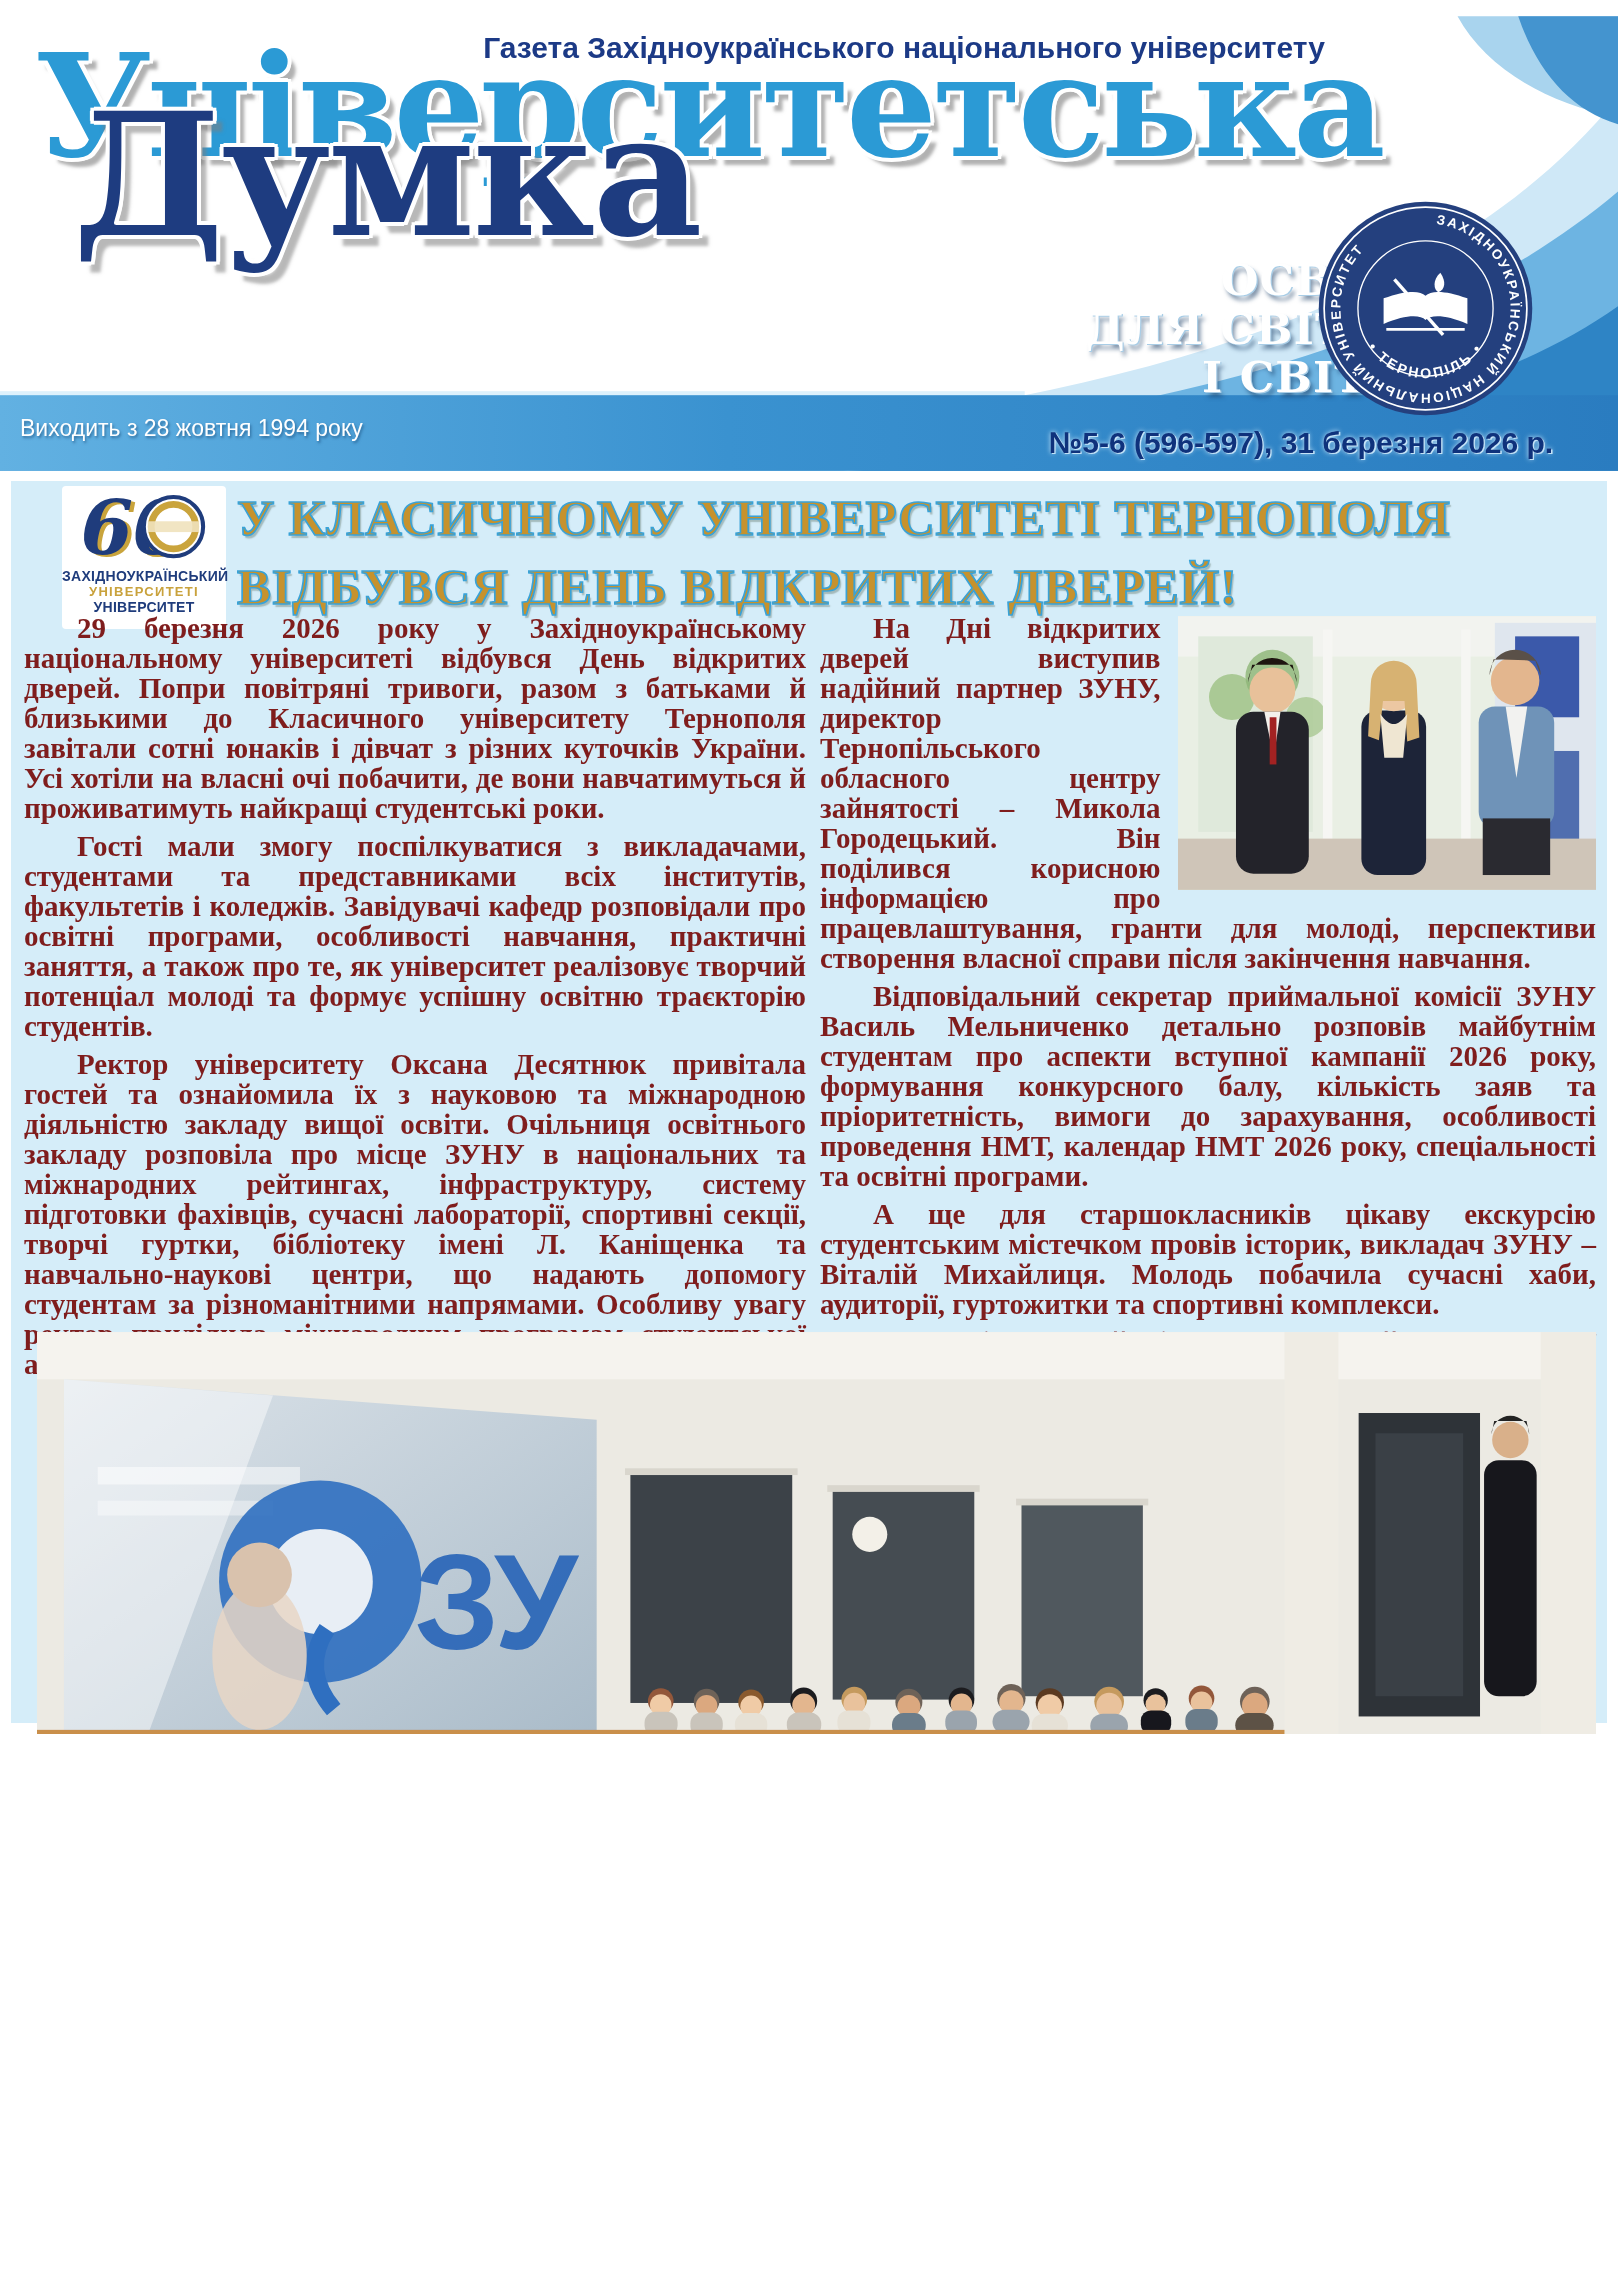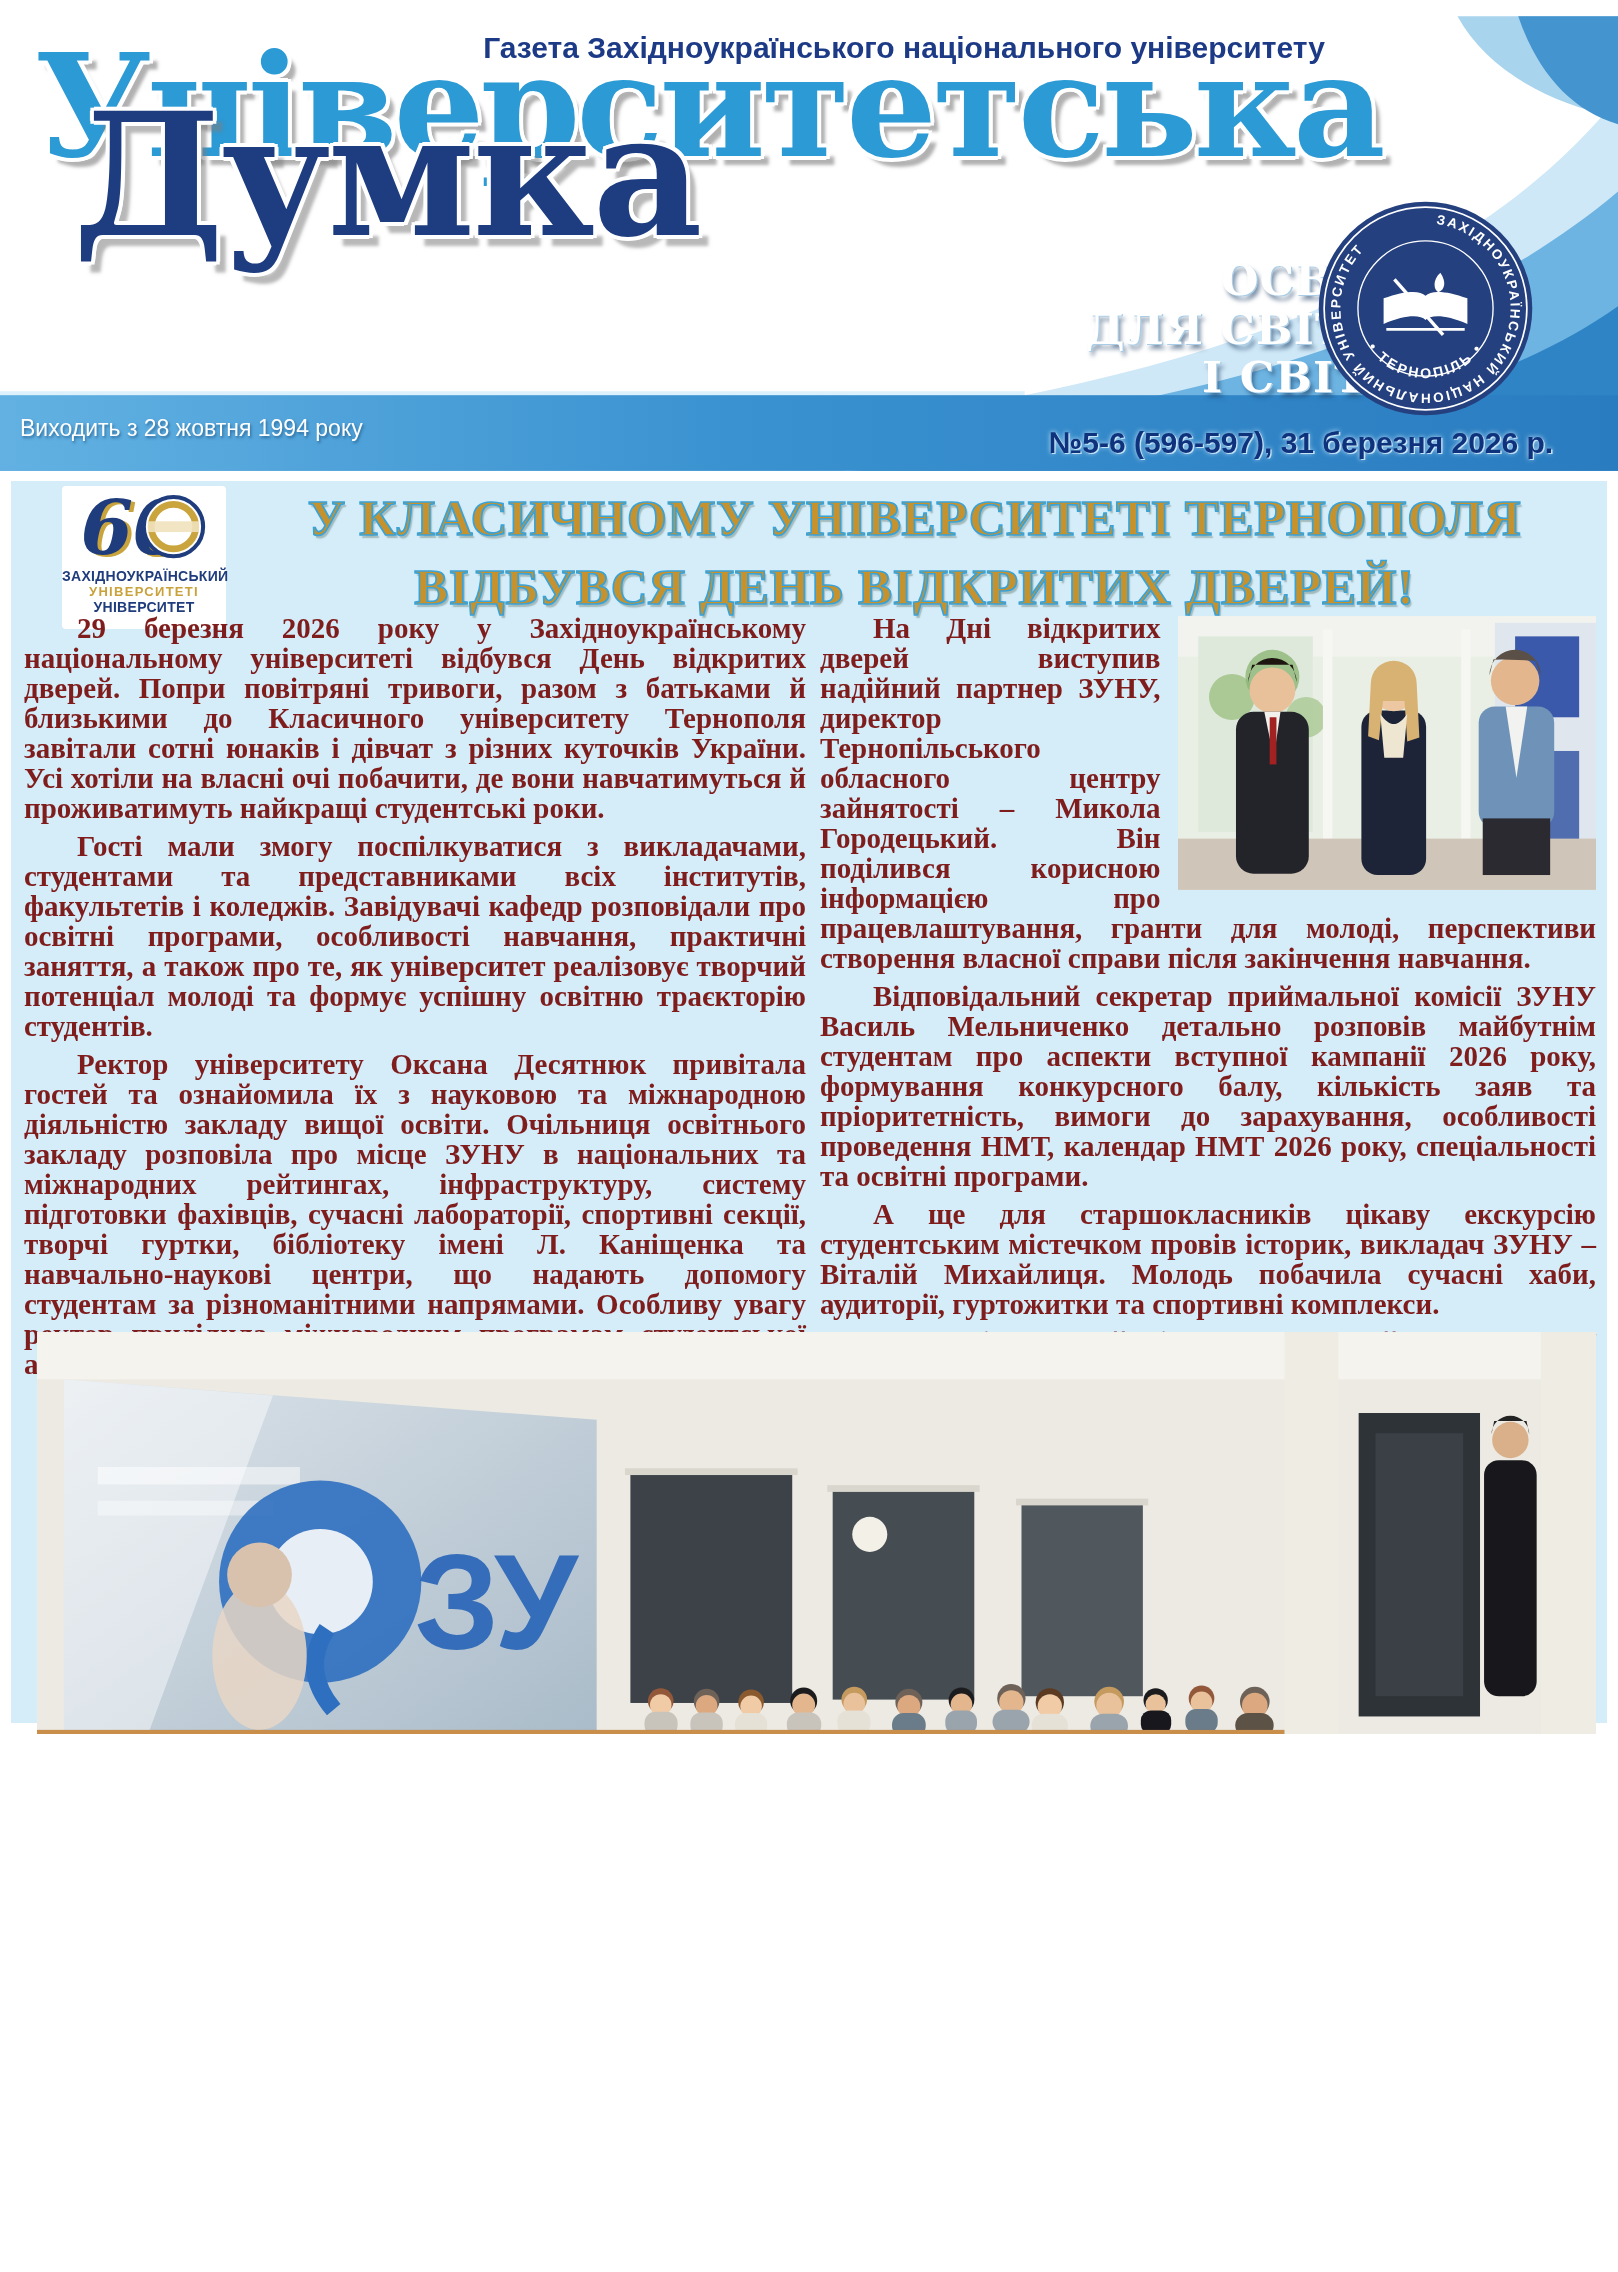--- a/index.html
+++ b/index.html
@@ -25,21 +25,21 @@
     font-weight:400;font-size:23px;color:#ffffff;text-shadow:1.3px 2px 2.7px rgba(15,60,105,.55);}
   .issue{position:absolute;left:991px;top:410px;width:620px;text-align:center;
     font-family:"Liberation Sans",sans-serif;font-weight:700;font-size:30px;color:#0f327c;
     text-shadow:0 0 5.4px #cfeafb,1.3px 1.3px 0 #bfe0f5;}
   .emblem{position:absolute;left:1314px;top:181px;}
 
   
   .badge{position:absolute;left:62px;top:470px;width:164px;height:143px;background:#ffffff;border-radius:4px;text-align:center;}
   .badge .b-line1,.badge .b-line3{font-family:"Liberation Sans",sans-serif;font-weight:700;font-size:14px;color:#1f3c7c;letter-spacing:0.3px;}
   .badge .b-line2{font-family:"Liberation Sans",sans-serif;font-weight:700;font-size:13px;color:#c9a23c;letter-spacing:1.3px;}
-  .headline{position:absolute;left:237px;top:468px;width:1355px;text-align:center;
+  .headline{position:absolute;left:237px;top:468px;width:1355px;text-align:left;
     font-family:"Liberation Serif",serif;font-weight:700;font-size:51px;line-height:69px;color:#c6922d;
     letter-spacing:0.7px;-webkit-text-stroke:1.7px #39a2d7;text-shadow:2px 2.7px 1.3px rgba(70,90,70,.35);}
 
   
   .col{position:absolute;top:597px;font-family:"Liberation Serif",serif;font-weight:700;
     font-size:29px;line-height:30px;color:#7f1d1d;text-align:justify;}
   .col p{margin:0 0 8px 0;text-indent:53px;}
   .col-l{left:24px;width:782px;}
   .col-r{left:820px;width:776px;}
   .inline-photo{float:right;width:418px;height:274px;margin:2.7px 0 9.4px 17.5px;background:#dfe4da;}

